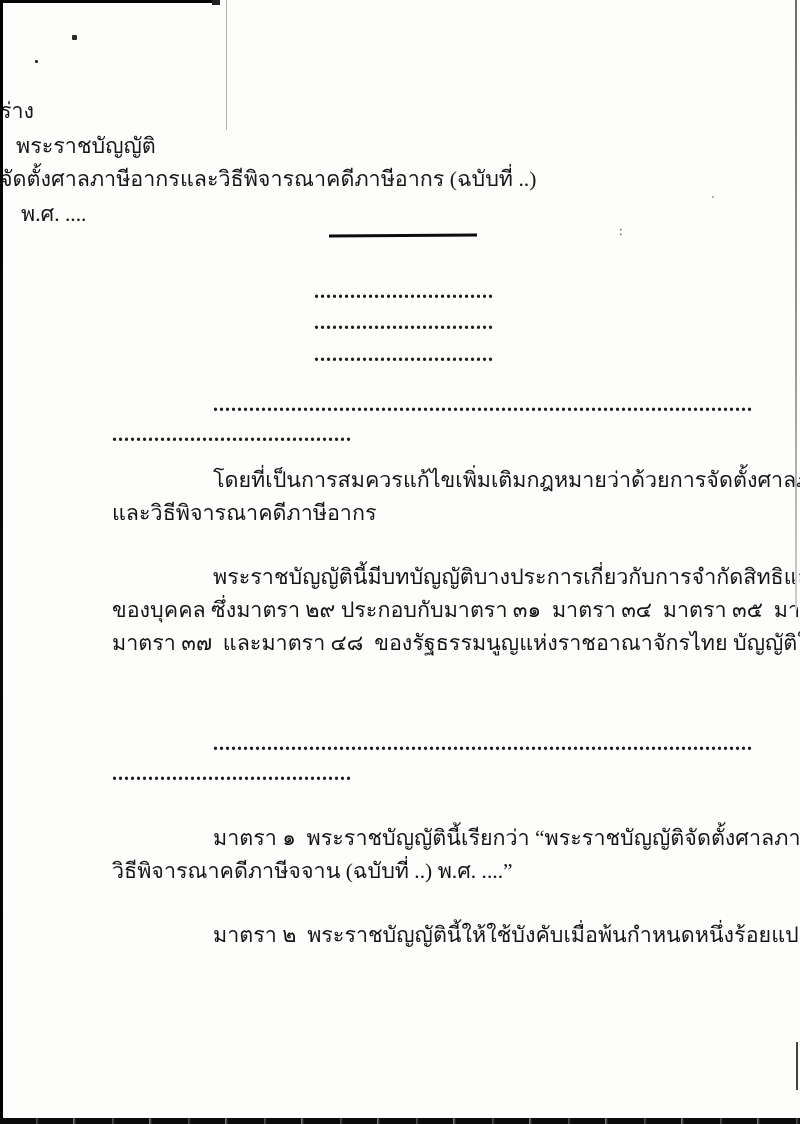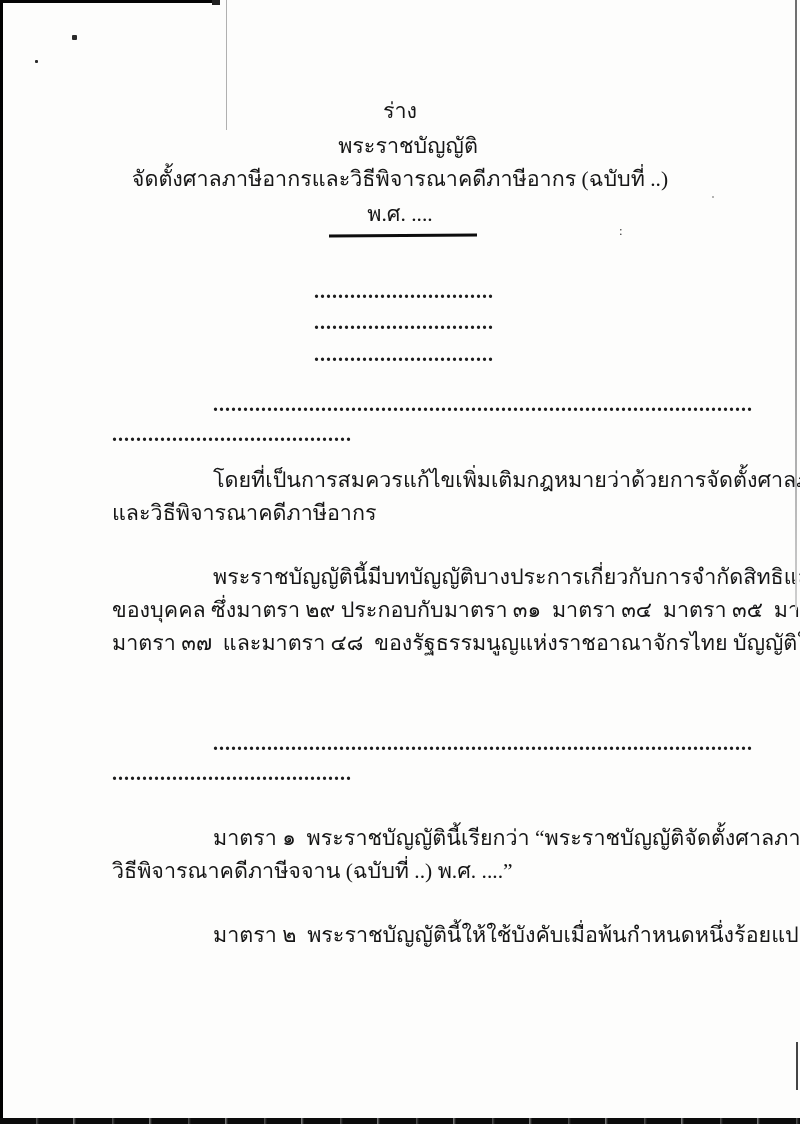--- a/index.html
+++ b/index.html
@@ -3,21 +3,21 @@
 <meta charset="utf-8">
 <style>
   html,body{margin:0;padding:0;background:#e8e8e8;}
   .scan{
     position:relative;width:800px;height:1124px;margin:0 auto;
     background:#fdfdfc;overflow:hidden;
     font-family:"Liberation Serif","DejaVu Serif",serif;
     color:#161616;
   }
   .tline{position:absolute;white-space:pre;font-size:21.5px;line-height:30px;}
-  .centered{left:0;right:0;text-align:center;}
+  .centered{left:0;right:0;}
   .para{position:absolute;font-size:21.5px;}
   .para .pline{white-space:pre;height:33px;line-height:33px;}
   .para .indent{padding-left:101px;}
   .dots{
     position:absolute;overflow:hidden;white-space:nowrap;
     font-size:20px;line-height:22px;letter-spacing:1px;
     font-weight:700;color:#1e1e1e;height:24px;
   }
   .rule{position:absolute;background:#0d0d0d;}
   
@@ -35,21 +35,21 @@
   .speck-colon{position:absolute;font-size:13px;color:#3a3a3a;line-height:1;}
 </style>
 </head>
 <body>
 
 <div class="scan">
 
   <div class="tline centered" style="top:96px;">ร่าง</div>
   <div class="tline centered" style="top:131px;padding-left:16px;">พระราชบัญญัติ</div>
   <div class="tline centered" style="top:164px;">จัดตั้งศาลภาษีอากรและวิธีพิจารณาคดีภาษีอากร (ฉบับที่ ..)</div>
-  <div class="tline centered" style="top:199px;">พ.ศ. ....</div>
+  <div class="tline centered" style="top:199px;padding-left:21px;">พ.ศ. ....</div>
 
   <div class="rule" style="left:329px;top:234px;width:148px;height:3px;transform:rotate(-0.3deg);"></div>
 
   <div class="dots" style="left:314px;top:280px;width:180px;">.................................</div>
   <div class="dots" style="left:314px;top:311px;width:180px;">.................................</div>
   <div class="dots" style="left:314px;top:343px;width:180px;">.................................</div>
 
   <div class="dots" style="left:213px;top:393px;width:582px;">..........................................................................................</div>
   <div class="dots" style="left:112px;top:423px;width:242px;">........................................</div>
 

